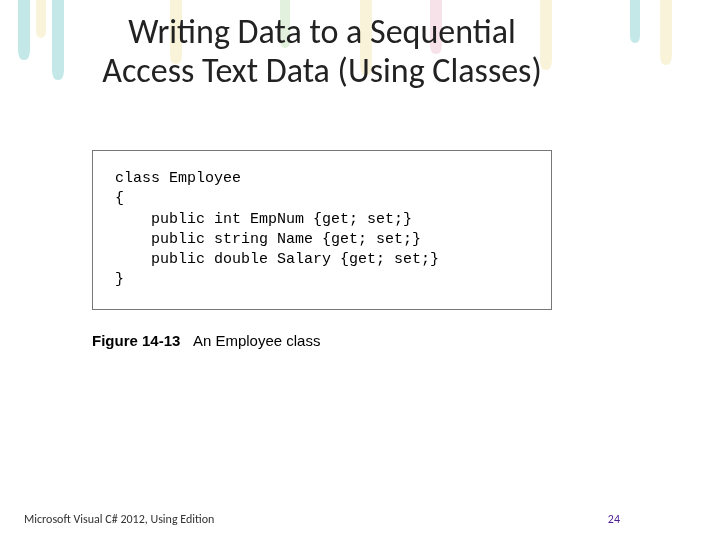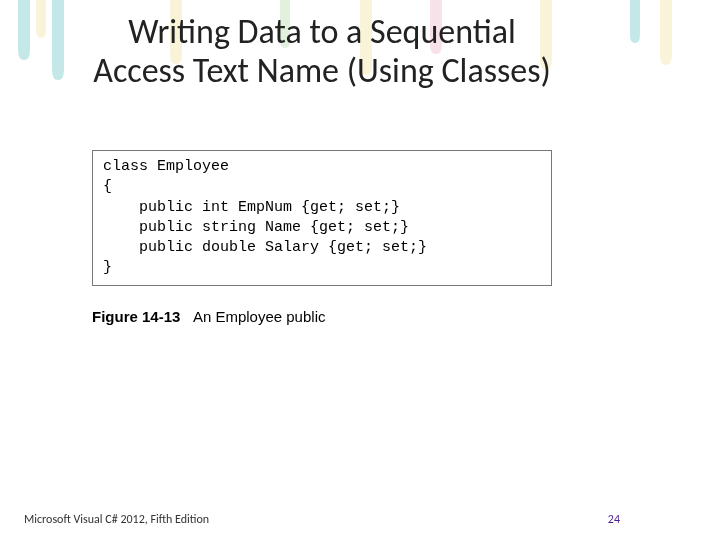--- a/index.html
+++ b/index.html
@@ -39,21 +39,21 @@
   .code-area {
     margin: 60px auto 0 auto;
     width: 460px;
   }
   .code-box {
     border: 1px solid #777;
     padding: 6px 10px 6px 10px;
     background: #ffffff;
   }
   .code-box pre {
-    margin: 0;
+    margin: 12px;
     font-family: Consolas, "Courier New", monospace;
     font-size: 15px;
     line-height: 1.35;
     color: #000;
     white-space: pre;
   }
   .caption {
     margin-top: 22px;
     font-family: Arial, sans-serif;
     font-size: 15px;
@@ -93,35 +93,35 @@
     <path d="M540 0 v60 q0 10 6 10 q6 0 6 -10 V0 Z" fill="#e8d66b"></path>
     <path d="M630 0 v35 q0 8 5 8 q5 0 5 -8 V0 Z" fill="#1aa7a7"></path>
     <path d="M660 0 v55 q0 10 6 10 q6 0 6 -10 V0 Z" fill="#e8d66b"></path>
   </g>
 </svg>
 
 <div class="slide">
 
   <div class="title">
     <span>Writing Data to a Sequential</span><br>
-    <span>Access Text Name (Using Classes)</span>
+    <span>Access Text Data (Using Classes)</span>
   </div>
 
   <div class="code-area">
     <div class="code-box">
       <pre>class Employee
 {
     public int EmpNum {get; set;}
     public string Name {get; set;}
     public double Salary {get; set;}
 }</pre>
     </div>
     <div class="caption">
-      <span class="fig-label">Figure 14-13</span>&nbsp;&nbsp;&nbsp;<span>An Employee public</span>
+      <span class="fig-label">Figure 14-13</span>&nbsp;&nbsp;&nbsp;<span>An Employee class</span>
     </div>
   </div>
 
   <div class="footer">
-    <span class="book">Microsoft Visual C# 2012, Fifth Edition</span>
+    <span class="book">Microsoft Visual C# 2012, Using Edition</span>
     <span class="page">24</span>
   </div>
 
 </div>
 
 </body></html>

